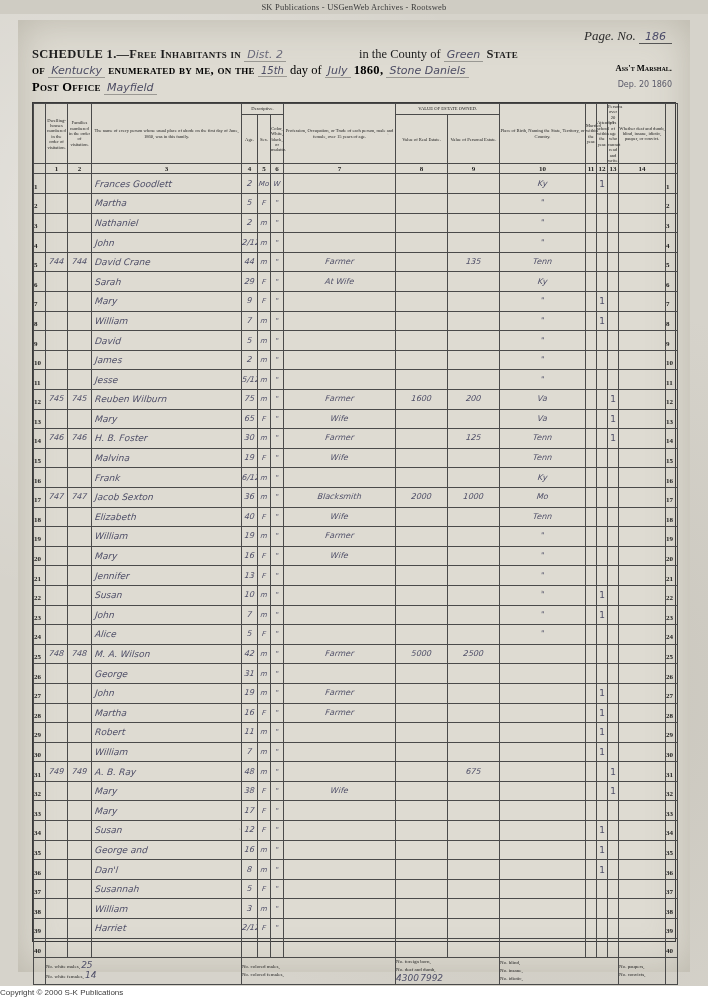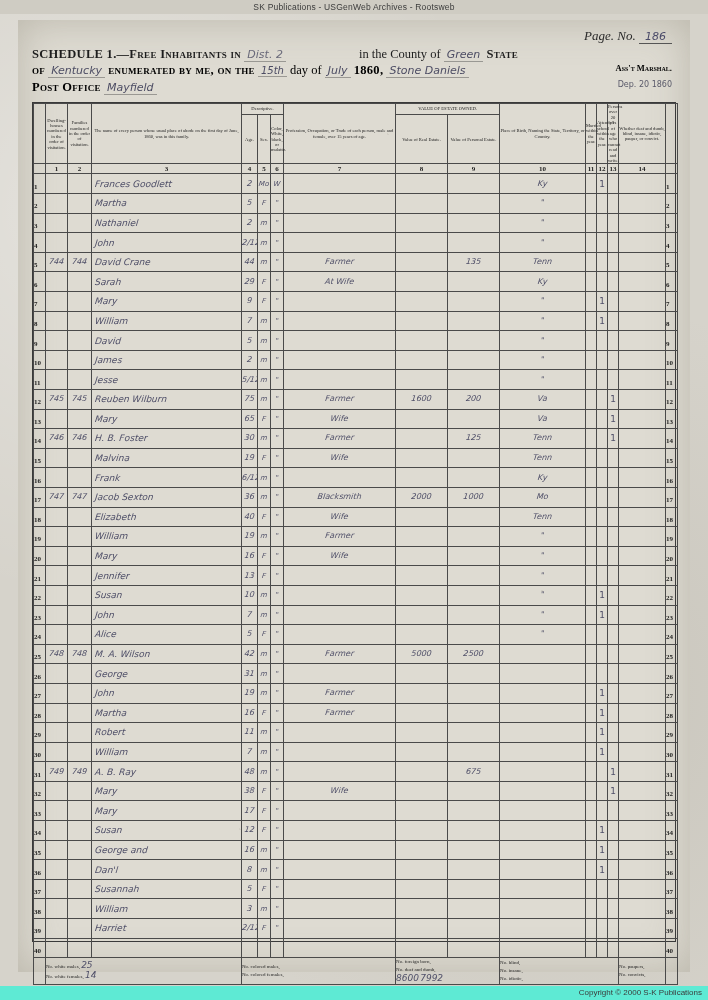--- a/index.html
+++ b/index.html
@@ -7,28 +7,28 @@
     width:708px;height:1000px;
     background:#c9c6bd;
     font-family:"Liberation Serif", serif;
     overflow:hidden;
     position:relative;
   }
   
   .banner-top{
     position:absolute;left:0;top:0;width:708px;height:14px;
     background:#cfccc3;color:#3b3b3b;
-    font-family:Liberation Sans, sans-serif;
+    font-family:Liberation Serif, serif;
     font-size:8.5px;text-align:center;line-height:14px;letter-spacing:.2px;
   }
   .banner-bottom{
     position:absolute;left:0;bottom:0;width:708px;height:14px;
-    background:#5eead4;color:#3b3b3b;
+    background:#ffffff;color:#3b3b3b;
     font-family:"Liberation Sans", sans-serif;
-    font-size:8px;text-align:right;line-height:14px;padding-right:6px;
+    font-size:8px;line-height:14px;padding-right:6px;
     box-sizing:border-box;
   }
   
   .sheet{
     position:absolute;left:0;top:14px;width:708px;height:972px;
     background:#d6d3cb;
     background-image:
       radial-gradient(circle at 15% 20%, rgba(255,255,255,.35), rgba(255,255,255,0) 40%),
       radial-gradient(circle at 80% 70%, rgba(140,135,120,.18), rgba(255,255,255,0) 45%);
     overflow:hidden;
@@ -2091,21 +2091,21 @@
               <span class="fline"><span>No. white females,</span>
                 <span class="footer-ink">14</span></span>
             </td>
             <td colspan="4" class="footer-cell">
               <span class="fline">No. colored males,</span>
               <span class="fline">No. colored females,</span>
             </td>
             <td colspan="2" class="footer-cell">
               <span class="fline">No. foreign born,</span>
               <span class="fline">No. deaf and dumb,</span>
-              <span class="fline"><span class="footer-ink">8600</span>
+              <span class="fline"><span class="footer-ink">4300</span>
                 <span class="footer-ink">7992</span></span>
             </td>
             <td colspan="4" class="footer-cell">
               <span class="fline">No. blind,</span>
               <span class="fline">No. insane,</span>
               <span class="fline">No. idiotic,</span>
             </td>
             <td class="footer-cell">
               <span class="fline">No. paupers,</span>
               <span class="fline">No. convicts,</span>

